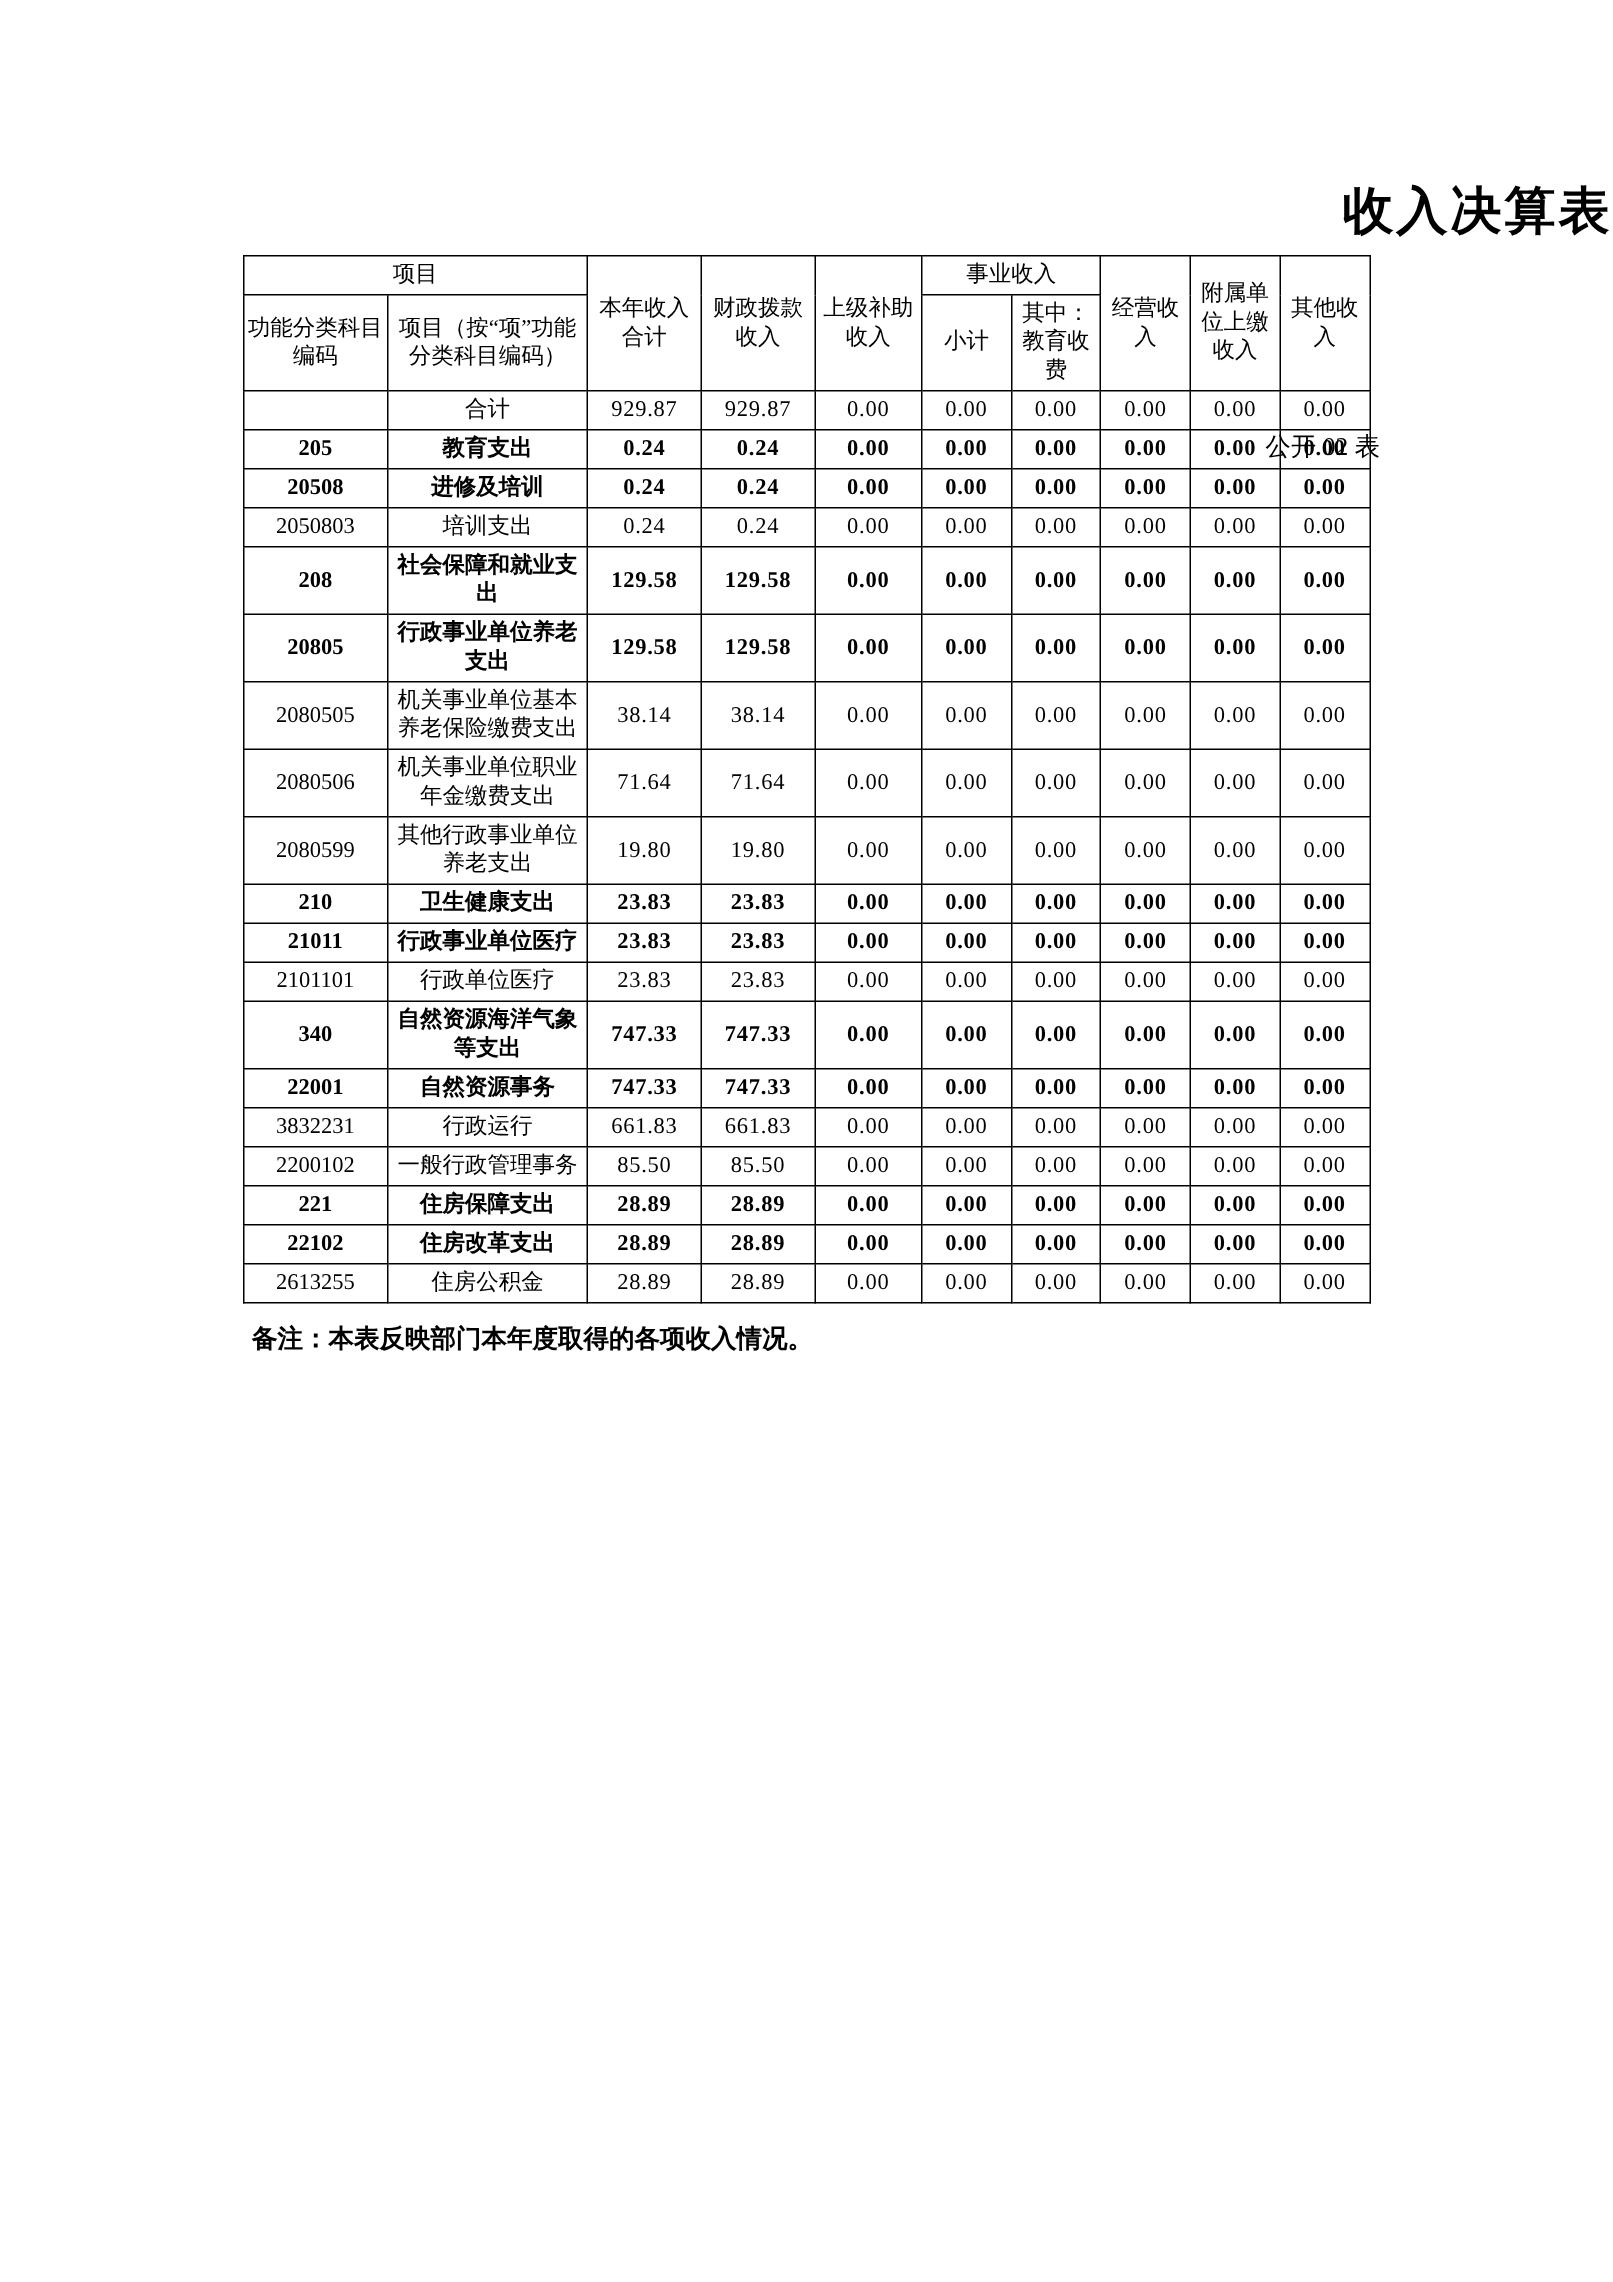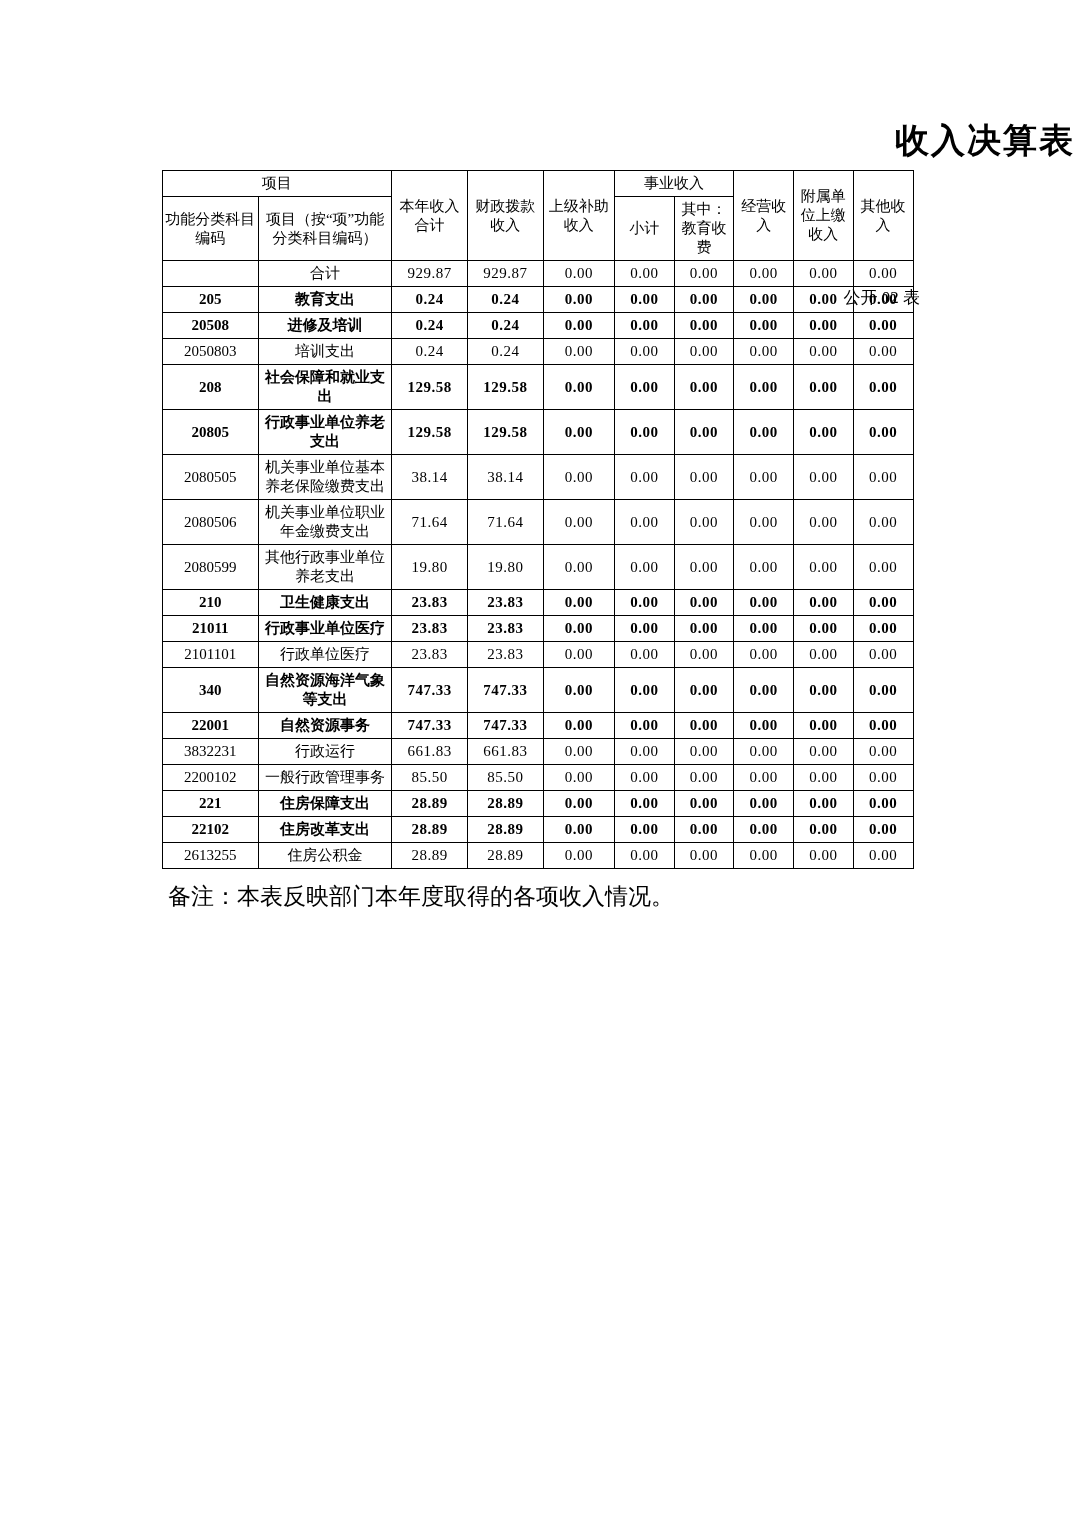--- a/index.html
+++ b/index.html
@@ -86,21 +86,22 @@
   }
   tr.bold td {
     font-weight: bold;
   }
   td.code { text-align: center; }
   td.item-l1 { text-align: left; padding-left: 14px; font-weight: bold; }
   td.item-l2 { text-align: left; padding-left: 26px; }
   td.item-c { text-align: center; }
   .note {
     margin: 10px 0 0 168px;
-    font-size: 23px;
+    font-size: 17px;
+    font-weight: bold;
   }
   .col-code { width: 84px; }
   .col-item { width: 116px; }
   .col-n { width: 66px; }
   .col-n2 { width: 62px; }
   .col-sm { width: 52px; }
 </style>
 </head>
 <body>
 

